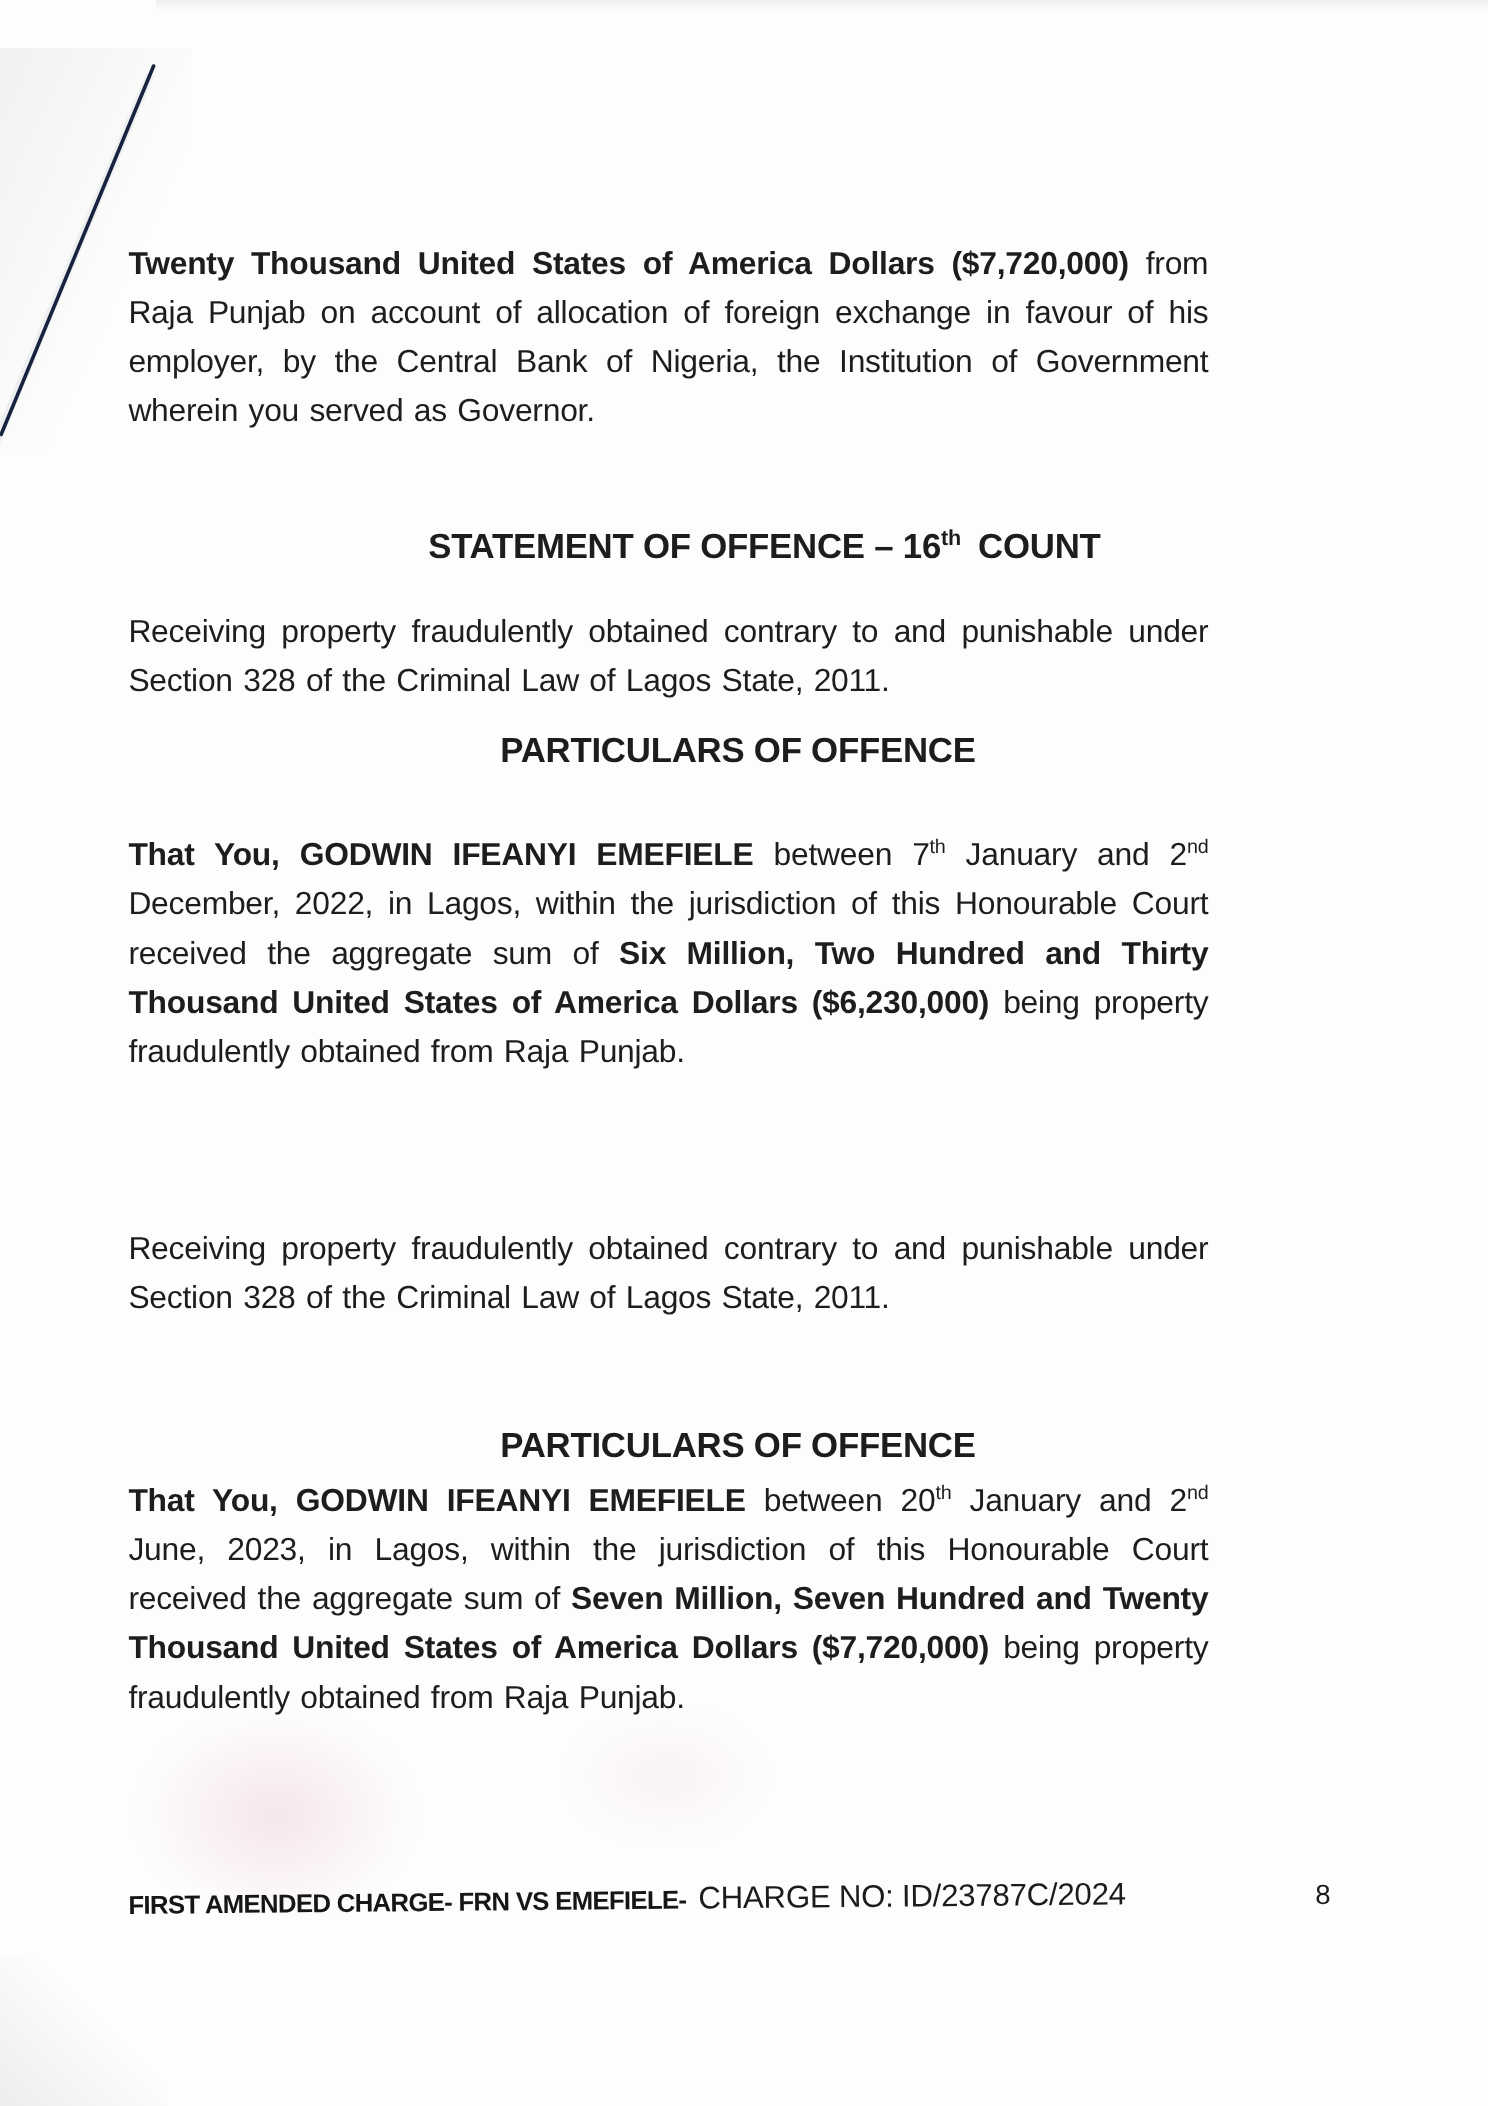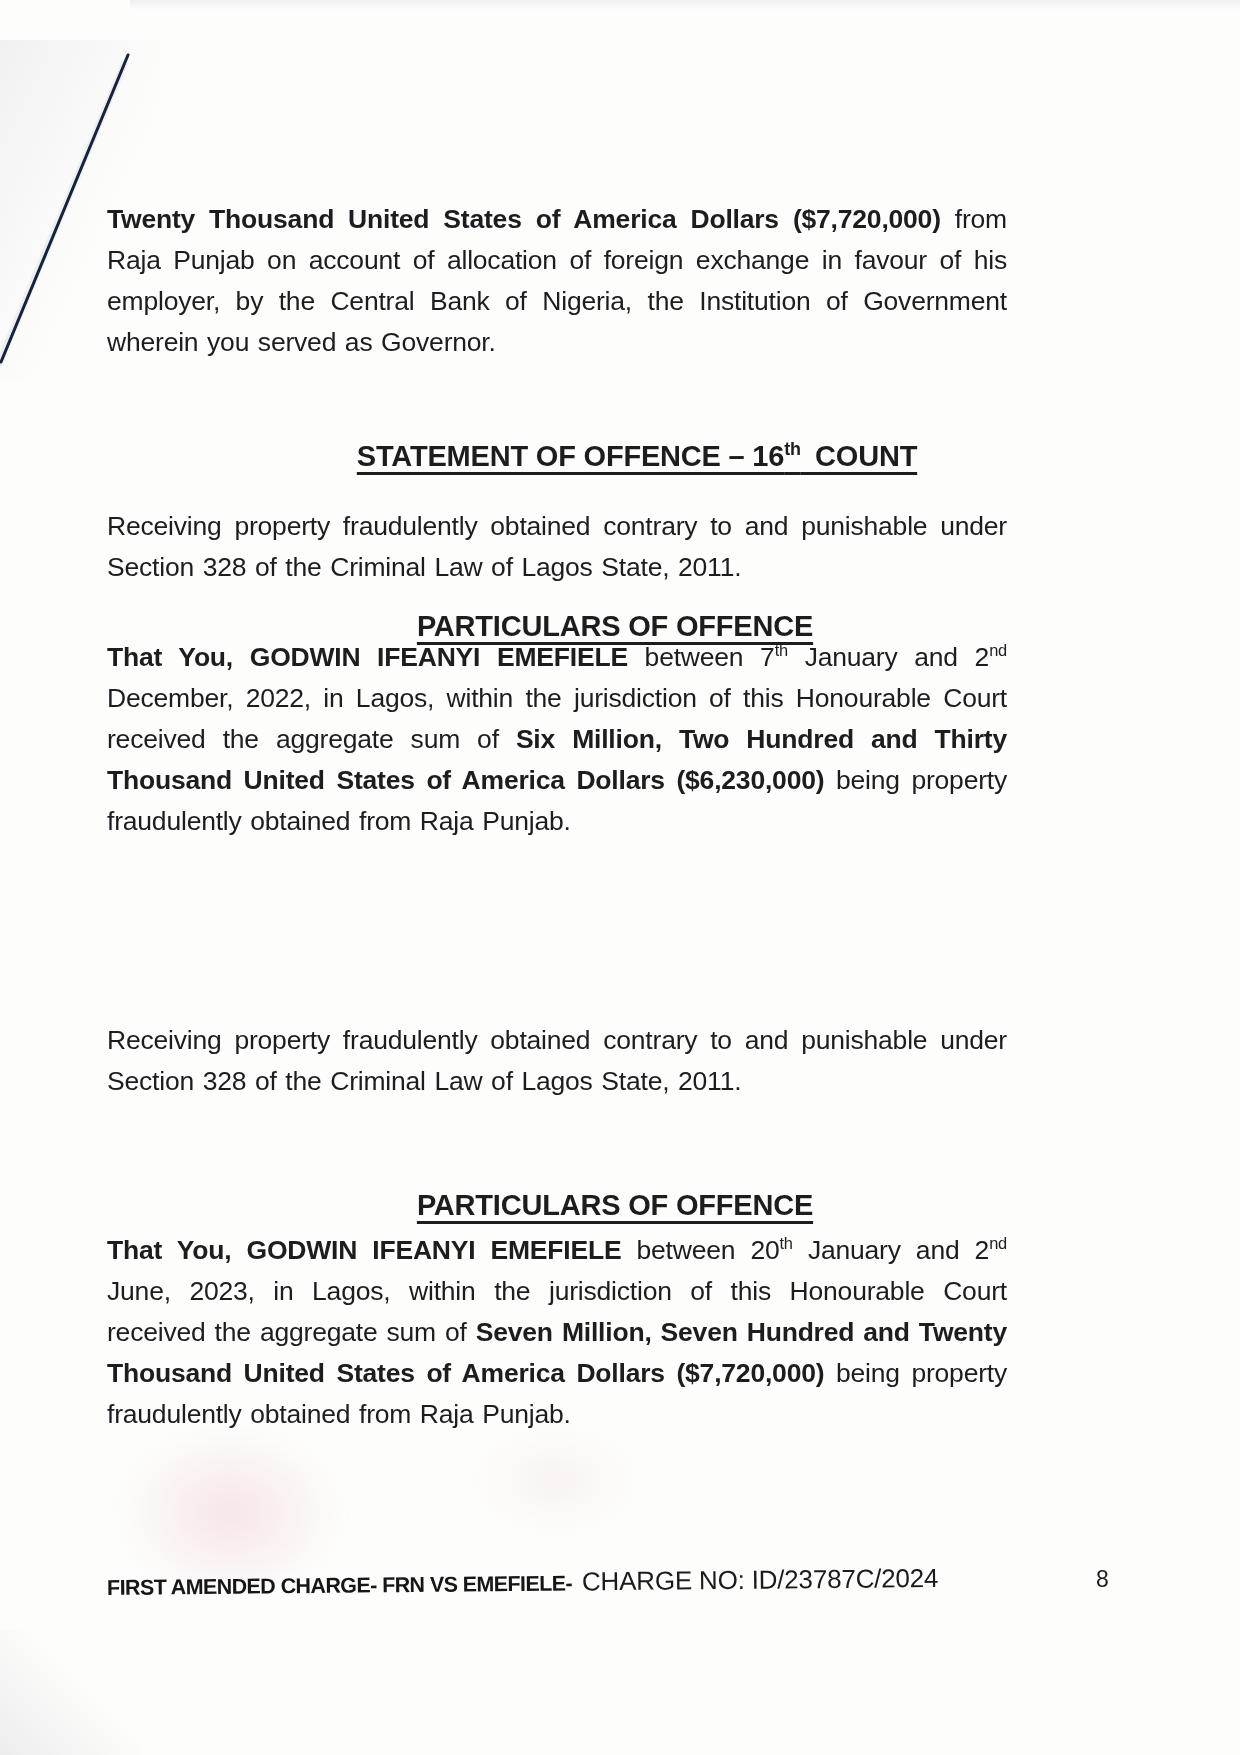--- a/index.html
+++ b/index.html
@@ -43,31 +43,30 @@
   }
   .blk .b{font-weight:700;}
   .blk .sup, .hd .sup{
     font-size:0.62em;line-height:0;vertical-align:super;
   }
   .hd{
     position:absolute;left:107px;width:900px;
     text-align:center;
     font-weight:700;font-size:29px;line-height:41px;
     letter-spacing:-0.2px;
-    text-decoration:underline;
     text-underline-offset:6px;
     text-decoration-thickness:2.5px;
   }
   .hd.statement{transform:translateX(80px);}
   .hd.particulars{transform:translateX(58px);}
   #para-continuation{top:172px;}
   #hd-statement-16{top:412px;}
   #stmt-16{top:479px;}
   #hd-particulars-16{top:582px;}
-  #para-16{top:610px;}
+  #para-16{top:665px;}
   #hd-statement-17{top:938px;}
   #stmt-17{top:993px;}
   #hd-particulars-17{top:1161px;}
   #para-17{top:1203px;}
   
   .footer{
     position:absolute;left:107px;top:1566px;width:1030px;
     transform:rotate(-0.55deg);
     white-space:nowrap;
   }

